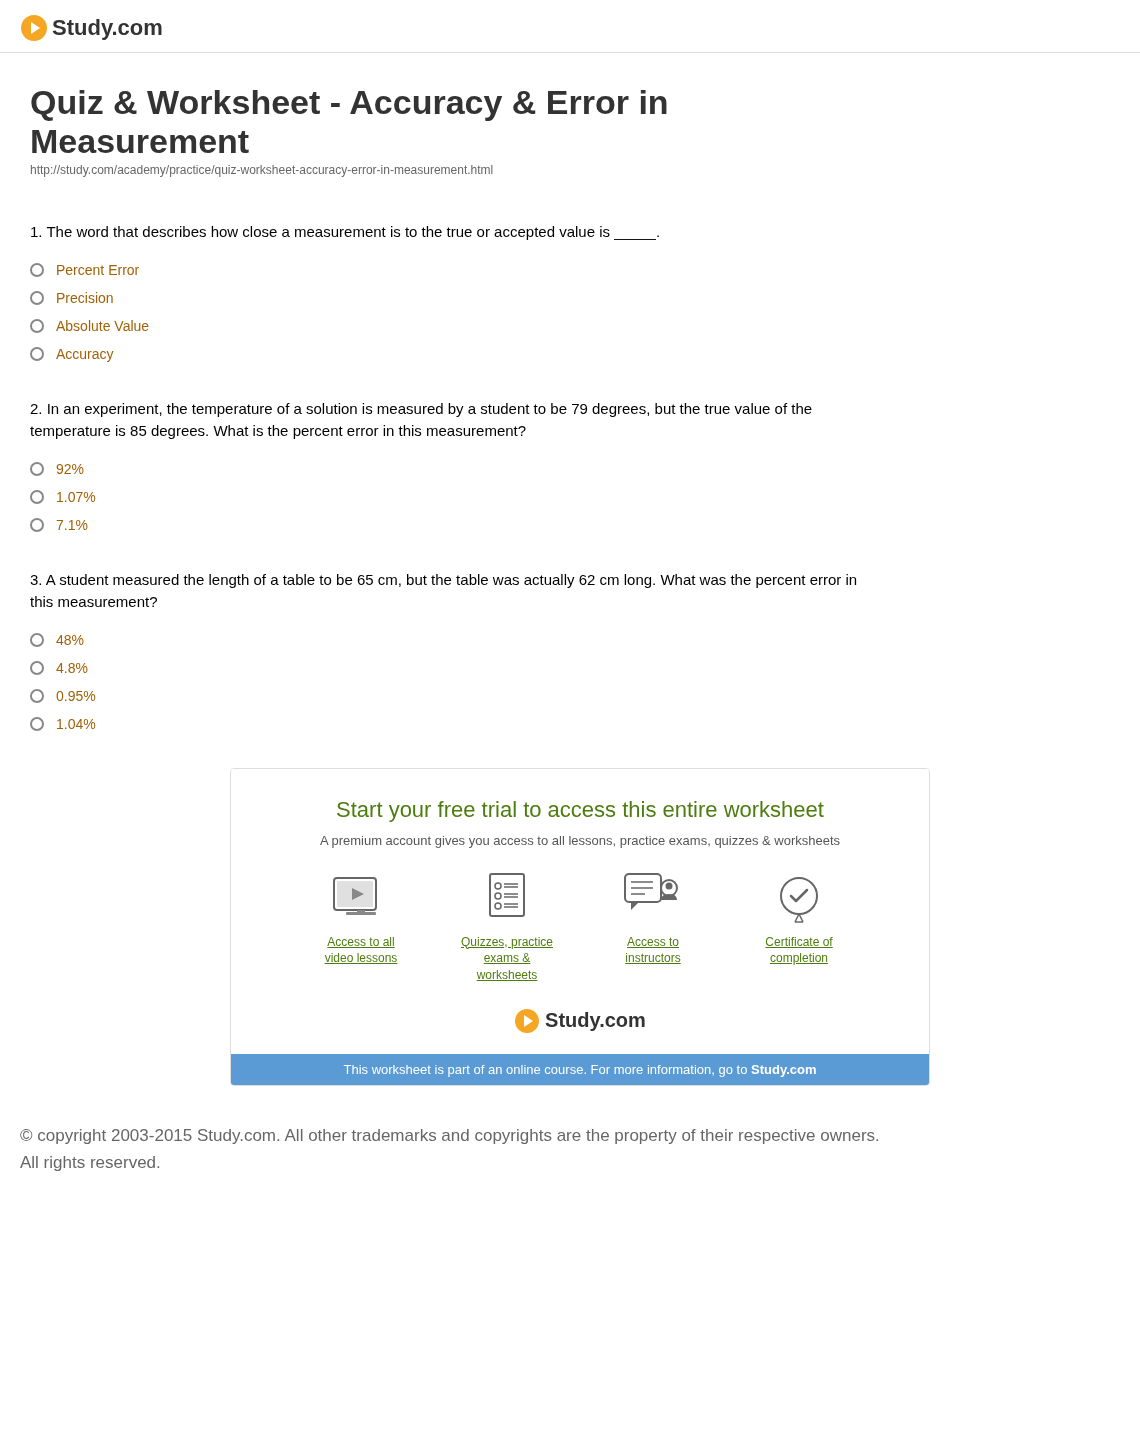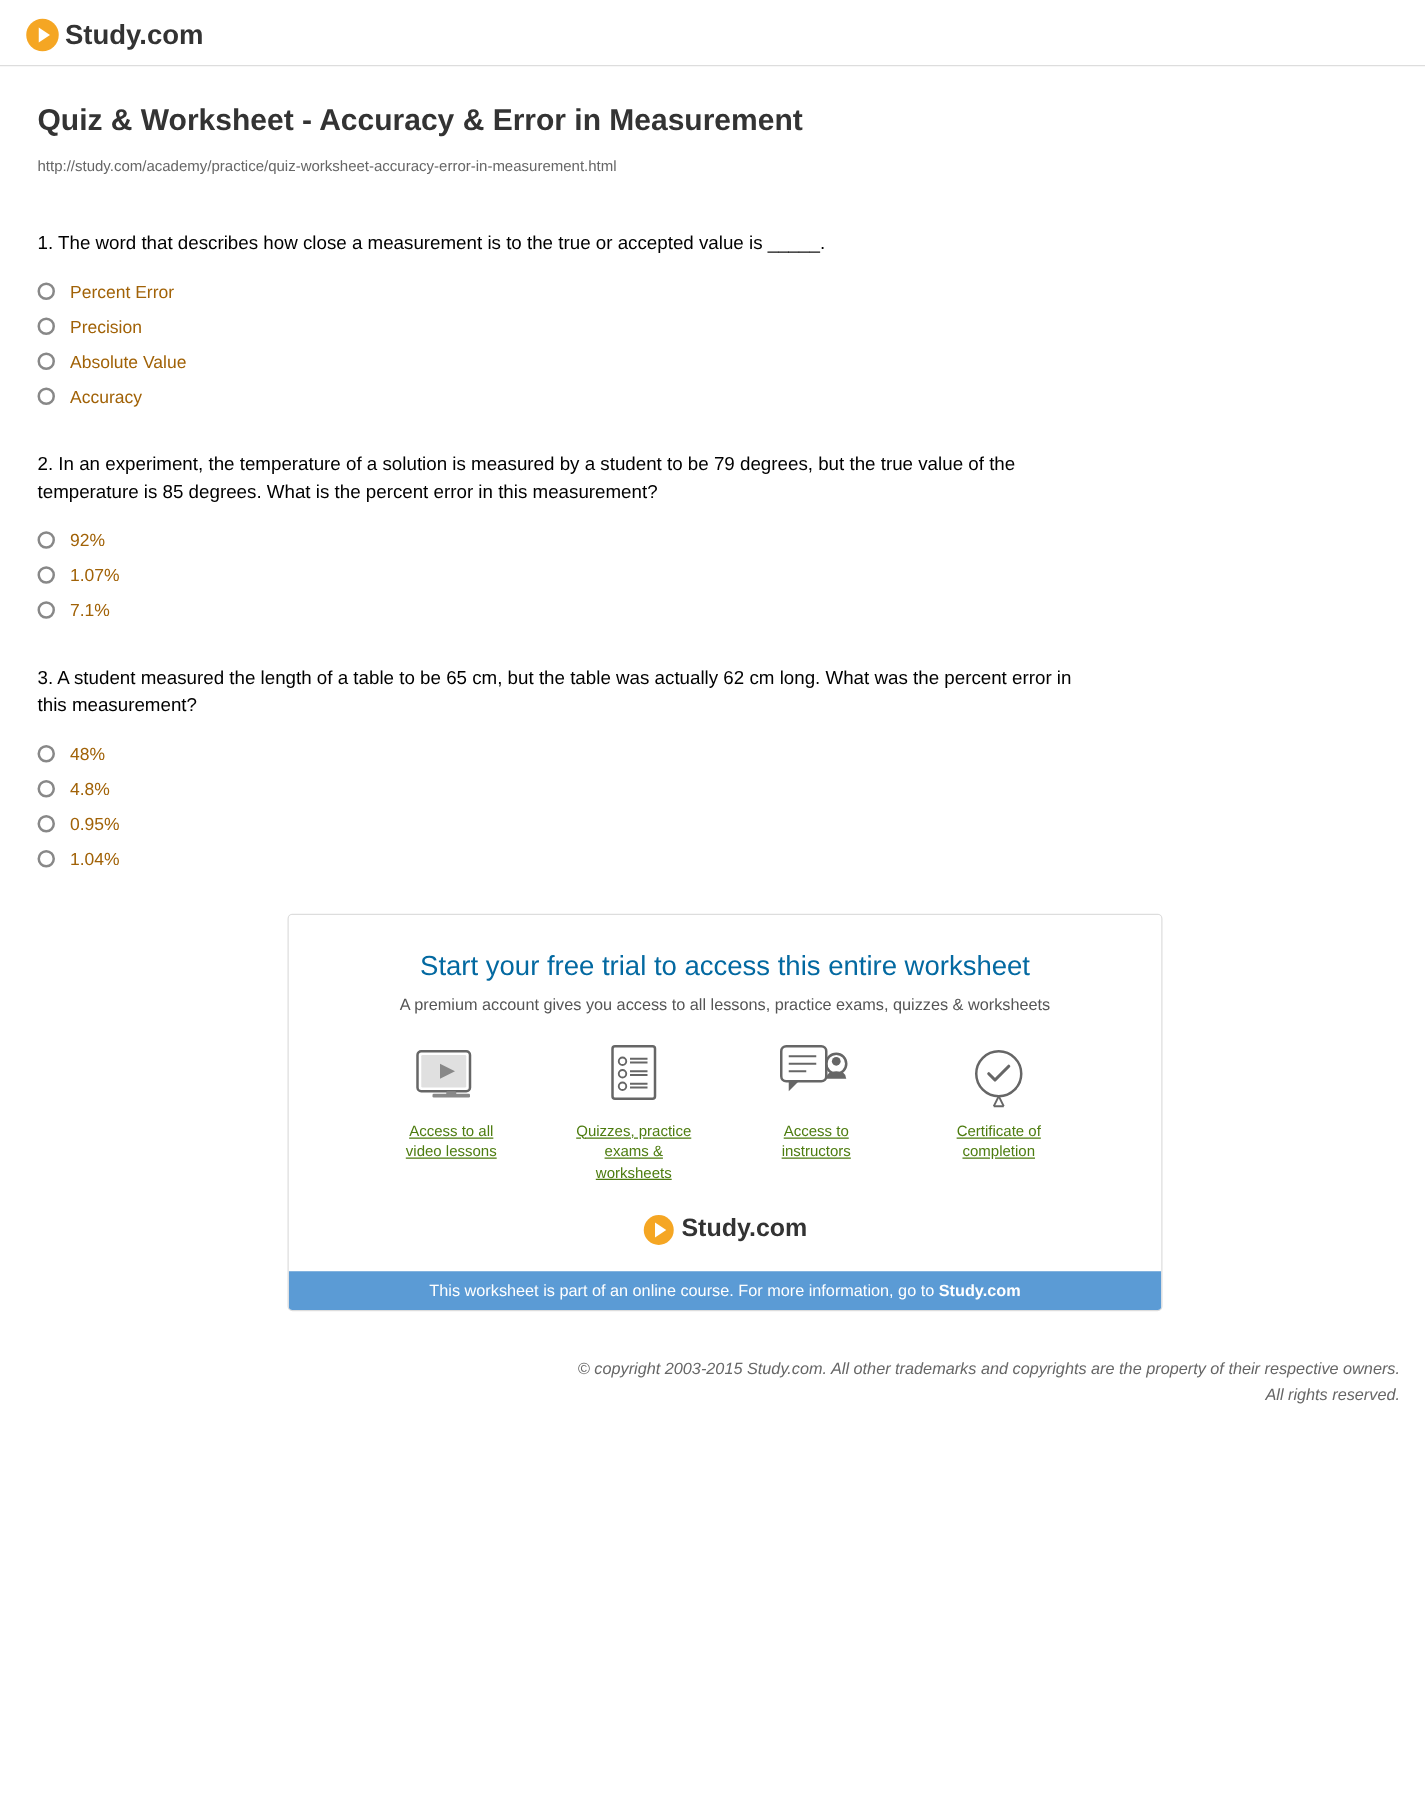--- a/index.html
+++ b/index.html
@@ -35,24 +35,24 @@
       font-weight: bold;
       color: #333;
     }
 
     .main-content {
       padding: 30px 30px 0 30px;
       max-width: 900px;
     }
 
     .page-title {
-      font-size: 24px;
+      font-size: 34px;
       font-weight: bold;
       color: #333;
-      margin-bottom: 15px;
+      margin-bottom: 2px;
     }
 
     .page-url {
       font-size: 12px;
       color: #666;
       margin-bottom: 44px;
     }
 
     .question-block {
       margin-bottom: 36px;
@@ -99,21 +99,21 @@
     }
 
     .trial-box-inner {
       padding: 28px 30px 20px 30px;
       background: #fff;
       text-align: center;
     }
 
     .trial-title {
       font-size: 22px;
-      color: #0369a1;
+      color: #4d7c0f;
       margin-bottom: 10px;
       font-weight: normal;
     }
 
     .trial-subtitle {
       font-size: 13px;
       color: #555;
       margin-bottom: 24px;
     }
 
@@ -160,26 +160,25 @@
       text-align: center;
     }
 
     .cta-banner a {
       color: #fff;
       font-weight: bold;
       text-decoration: none;
     }
 
     .footer {
-      text-align: right;
-      font-size: 13px;
+      text-align: left;
+      font-size: 17px;
       color: #666;
       padding: 16px 20px 30px 20px;
       margin-top: 20px;
-      font-style: italic;
     }
 
     .footer p {
       line-height: 1.6;
     }
 
     
     svg { display: block; }
   </style>
 </head>

